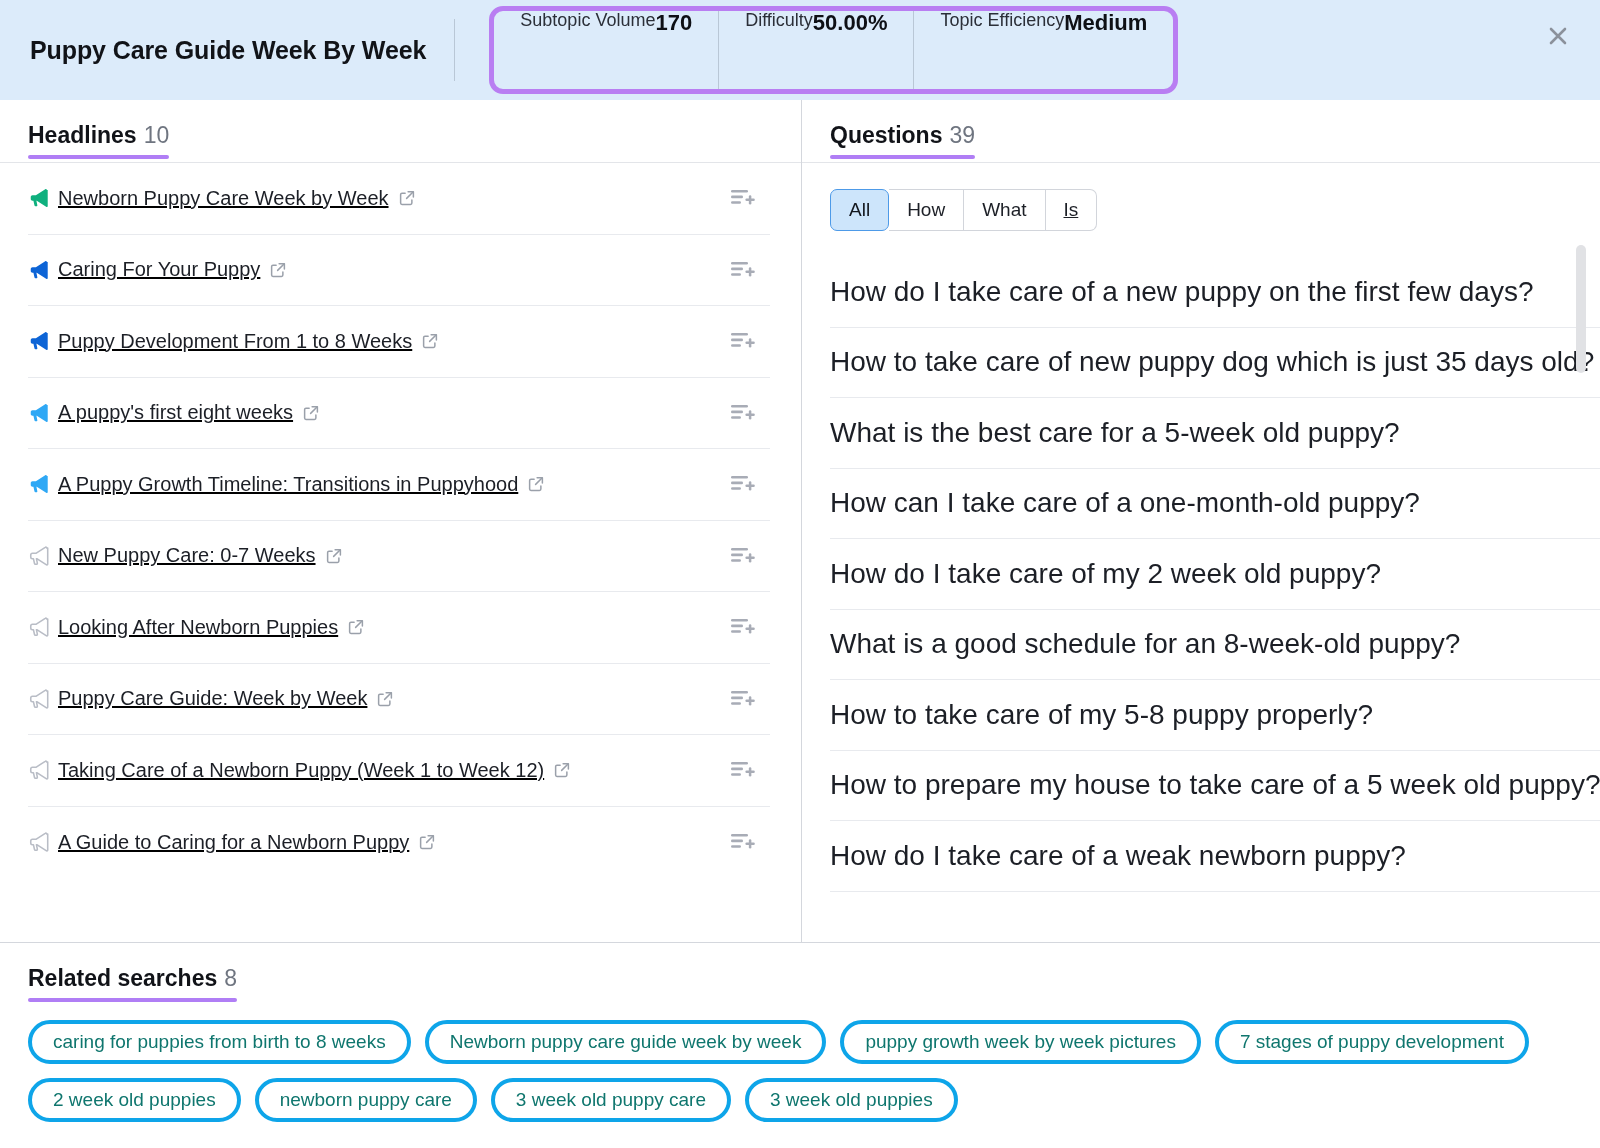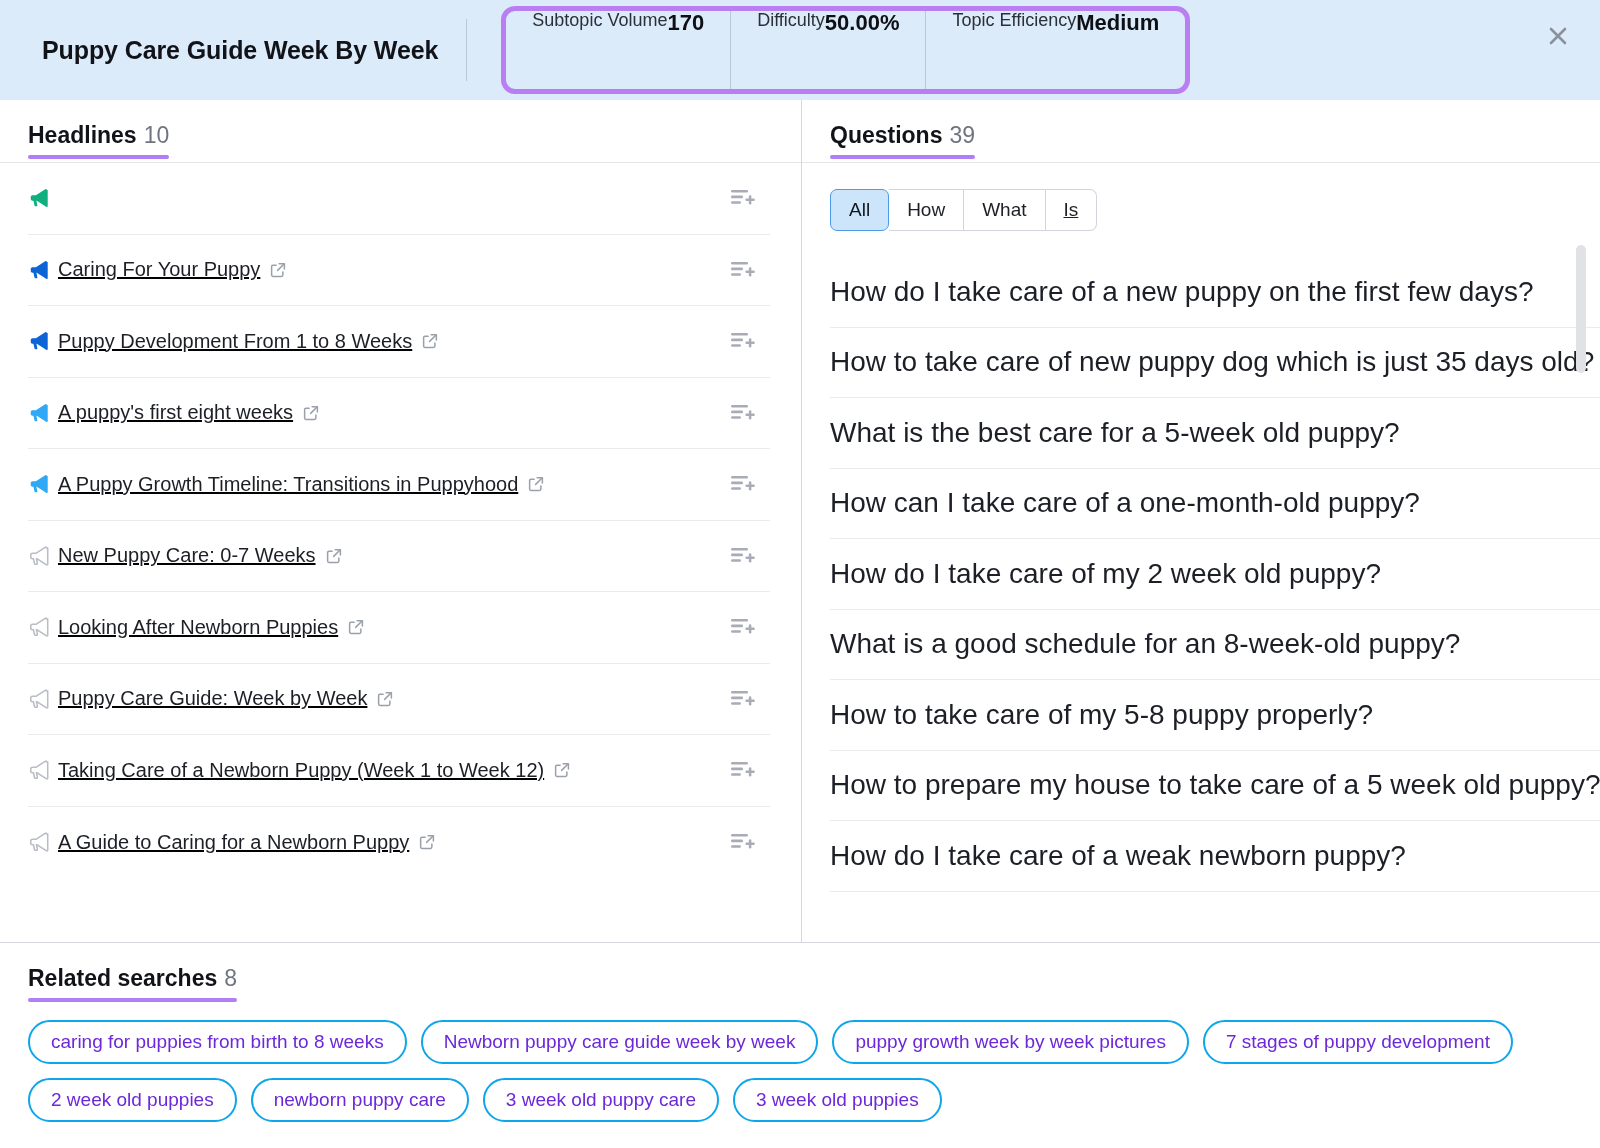--- a/index.html
+++ b/index.html
@@ -17,21 +17,21 @@
     background: #dcebfa;
     display: flex;
     align-items: center;
     position: relative;
     flex: 0 0 100px;
   }
   .header-title {
     font-size: 25px;
     font-weight: bold;
     color: #111318;
-    padding-left: 42px;
+    padding-left: 30px;
     letter-spacing: -0.1px;
     white-space: nowrap;
   }
   .header-sep {
     width: 1px;
     height: 62px;
     background: #b9c7d6;
     margin-left: 28px;
   }
   .metrics {
@@ -200,27 +200,27 @@
 
   
   .related {
     flex: 0 0 auto;
     border-top: 1px solid #d4d7dd;
     padding: 22px 28px 26px 28px;
   }
   .rel-head-inner { display: inline-block; margin-bottom: 18px; }
   .rel-tags { display: flex; flex-wrap: wrap; gap: 14px; }
   .rel-tag {
-    border: 2px solid #0ea5e9;
+    border: 4px solid #0ea5e9;
     border-radius: 22px;
     height: 44px;
     padding: 0 21px;
     display: flex; align-items: center;
     font-size: 19px;
-    color: #6d28d9;
+    color: #0f766e;
     background: #fff;
     white-space: nowrap;
     cursor: pointer;
   }
 </style>
 </head>
 <body>
 
 <div class="app">
 
@@ -259,20 +259,30 @@
           <div class="panel-underline"></div>
         </div>
       </div>
       <div class="panel-divider"></div>
       <div class="hl-list" id="hl-list">
           <div class="hl-row">
             <span class="hl-icon">
               <svg width="22" height="22" viewBox="0 0 24 24" aria-hidden="true">
                 <path d="M20.5 3.4c0-.9-1-1.4-1.7-.9L8.6 9.1H4.9C3.8 9.1 3 10 3 11v2c0 1 .8 1.9 1.9 1.9h1l1.2 5.3c.1.5.5.8 1 .8h1.1c.6 0 1.1-.6 1-1.2l-1-4.9h.4l10.2 6.6c.8.5 1.7 0 1.7-.9V3.4z" fill="#0fb07e"></path>
               </svg>
+            </span>
+            <span class="hl-text">
+              <span>Newborn Puppy Care Week by Week</span>
+              <span class="ext-icon">
+                <svg width="18" height="18" viewBox="0 0 24 24" aria-hidden="true">
+                  <path d="M13.5 3.5h7v7" stroke="#9aa0aa" stroke-width="2" fill="none" stroke-linecap="round" stroke-linejoin="round"></path>
+                  <path d="M20 4 L11.5 12.5" stroke="#9aa0aa" stroke-width="2" fill="none" stroke-linecap="round"></path>
+                  <path d="M18.5 14.5v4.2c0 1-.8 1.8-1.8 1.8H5.3c-1 0-1.8-.8-1.8-1.8V7.3c0-1 .8-1.8 1.8-1.8h4.2" stroke="#9aa0aa" stroke-width="2" fill="none" stroke-linecap="round" stroke-linejoin="round"></path>
+                </svg>
+              </span>
             </span>
             <span class="hl-spacer"></span>
             <span class="addlist">
               <svg width="26" height="22" viewBox="0 0 26 22" aria-hidden="true">
                 <rect x="1" y="3" width="17" height="2.6" rx="1.3" fill="#a8acb6"></rect>
                 <rect x="1" y="8.6" width="12" height="2.6" rx="1.3" fill="#a8acb6"></rect>
                 <rect x="1" y="14.2" width="10" height="2.6" rx="1.3" fill="#a8acb6"></rect>
                 <rect x="15.4" y="11.6" width="9.4" height="2.5" rx="1.25" fill="#a8acb6"></rect>
                 <rect x="18.85" y="8.15" width="2.5" height="9.4" rx="1.25" fill="#a8acb6"></rect>
               </svg>

